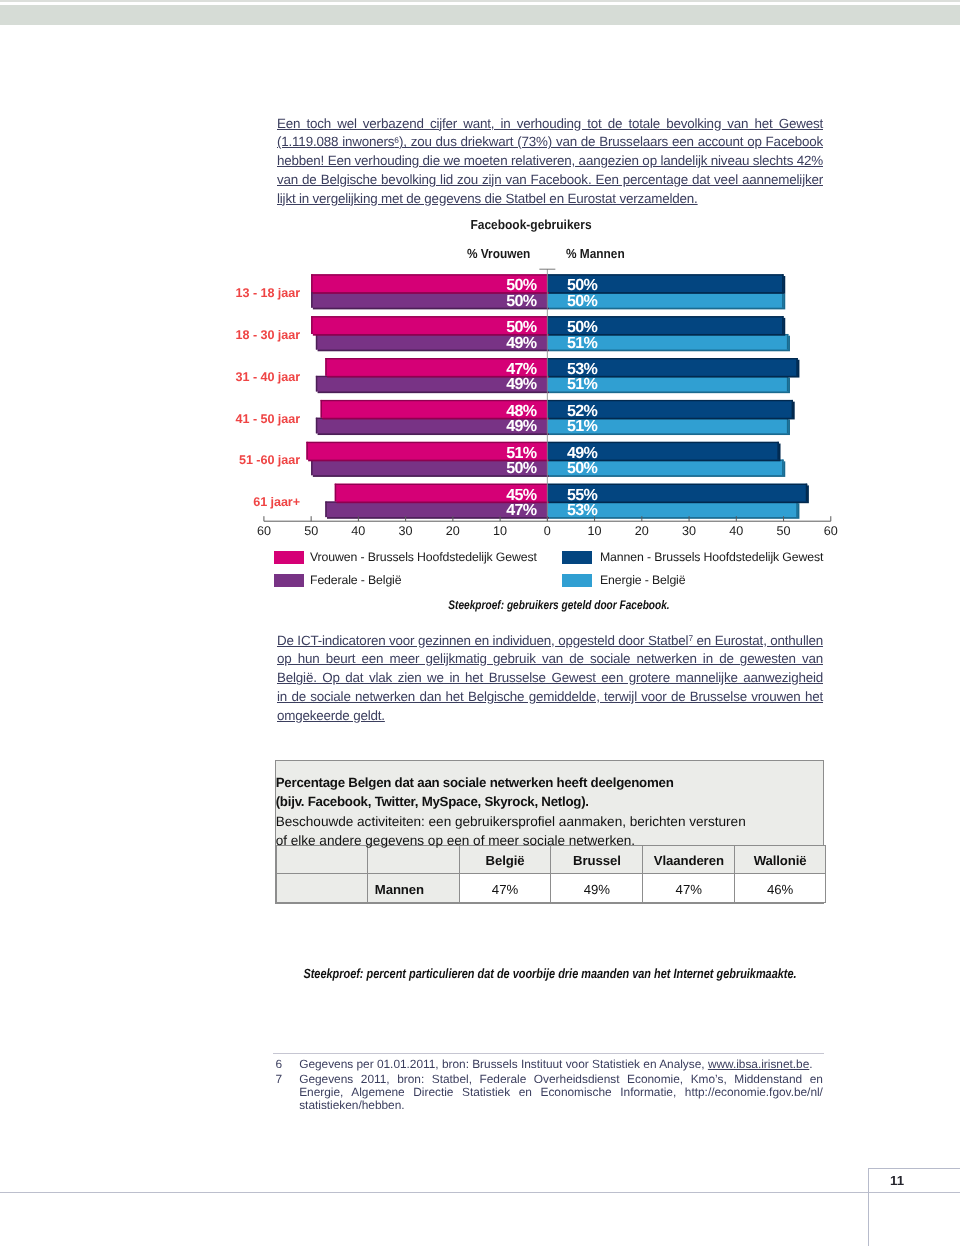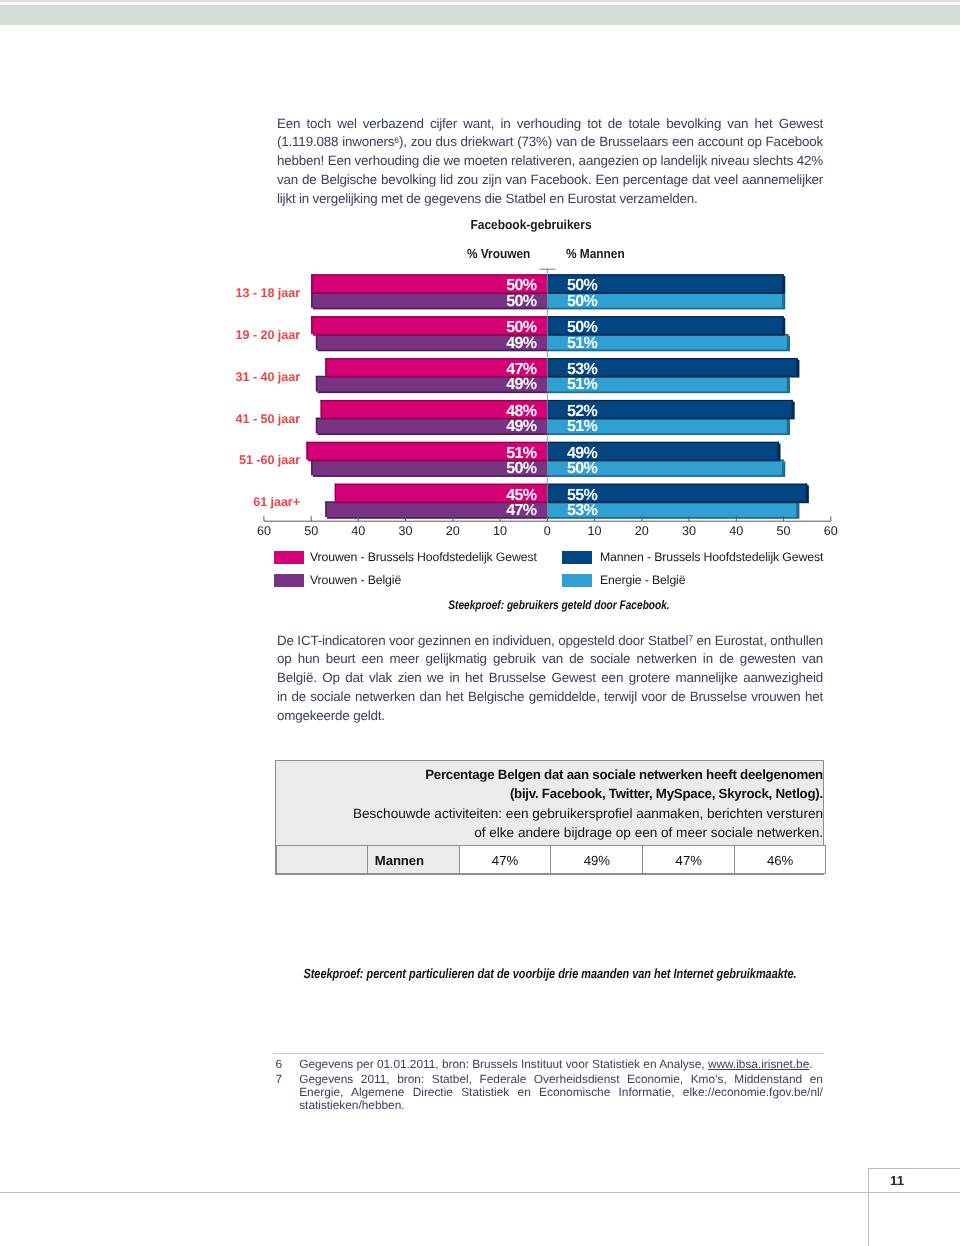--- a/index.html
+++ b/index.html
@@ -6,21 +6,21 @@
   body{width:960px;height:1246px;background:#fff;-webkit-font-smoothing:antialiased;text-rendering:geometricPrecision;
        font-family:"Liberation Sans",sans-serif;position:relative;overflow:hidden;}
   .abs{position:absolute;}
 
   
   #topline{left:0;top:0;width:960px;height:2px;background:#dcdfdb;}
   #topband{left:0;top:5px;width:960px;height:20px;background:#d6dcd6;}
 
   
   .para{color:#3b3e5e;font-size:13.4px;line-height:18.8px;text-align:justify;
-        letter-spacing:-0.18px;margin:0;}
+        letter-spacing:-0.18px;margin:0;text-decoration:underline;}
   #para1{left:277px;top:114.5px;width:546px;}
   #para2{left:277px;top:631.6px;width:546px;}
   .jline{display:block;text-align:justify;text-align-last:left;}
   .jfull{text-align-last:justify;}
   sup{font-size:0.62em;vertical-align:baseline;position:relative;top:-0.38em;letter-spacing:0;line-height:0;}
 
   
   #charttitle{left:258px;top:216.6px;width:546px;text-align:center;
               font-weight:bold;color:#1a1a1a;font-size:13.2px;
               transform:scaleX(0.908);}
@@ -47,21 +47,21 @@
   .lgtext{color:#1a1a1a;font-size:12.3px;white-space:nowrap;letter-spacing:-0.13px;}
   #chartnote{left:209px;top:597.5px;width:700px;text-align:center;}
 
   
   .caption{font-style:italic;font-weight:bold;color:#111;font-size:12.4px;
            white-space:nowrap;transform:scaleX(0.818);}
 
   
   #tablebox{left:274.7px;top:760.1px;width:549.3px;border:1px solid #8d8d8d;
             background:#ebece9;box-sizing:border-box;}
-  #tablehead{height:83.6px;box-sizing:border-box;padding-top:4px;text-align:right;color:#111;}
+  #tablehead{height:83.6px;box-sizing:border-box;padding-top:12px;text-align:left;color:#111;}
   #tablehead .b{font-weight:bold;font-size:13.3px;line-height:19.2px;letter-spacing:-0.25px;}
   #tablehead .n{font-size:13.6px;line-height:19.2px;letter-spacing:-0.02px;}
   table{border-collapse:collapse;width:100%;font-size:13.2px;color:#111;table-layout:fixed;}
   table td{border:1px solid #8d8d8d;height:28.55px;text-align:center;padding:3px 0 0 0;vertical-align:middle;line-height:1.35;box-sizing:border-box;}
   td.lab{text-align:left;padding-left:6.5px;font-weight:bold;background:#ebece9;
          letter-spacing:-0.1px;vertical-align:middle;}
   td.val{background:#ffffff;}
   td.hd{font-weight:bold;background:#ebece9;letter-spacing:-0.1px;}
   td.blank{background:#ebece9;}
   col.c0{width:91.6px}col.c1{width:91.4px}col.c2{width:91.8px}
@@ -210,21 +210,21 @@
     <line x1="736.3100000000001" y1="516.2" x2="736.3100000000001" y2="521.2" stroke="#5b5b5b" stroke-width="1"></line>
     <line x1="783.55" y1="516.2" x2="783.55" y2="521.2" stroke="#5b5b5b" stroke-width="1"></line>
     <line x1="830.79" y1="516.2" x2="830.79" y2="521.2" stroke="#5b5b5b" stroke-width="1"></line>
   </svg>
 <div class="abs" id="chartoverlay">
     <div class="catlab" style="top:292.90000000000003px">13 - 18 jaar</div>
     <div class="vallab vl" style="top:277.3px">50%</div>
     <div class="vallab vl" style="top:292.70000000000005px">50%</div>
     <div class="vallab vr" style="top:277.3px">50%</div>
     <div class="vallab vr" style="top:292.70000000000005px">50%</div>
-    <div class="catlab" style="top:334.78000000000003px">19 - 20 jaar</div>
+    <div class="catlab" style="top:334.78000000000003px">18 - 30 jaar</div>
     <div class="vallab vl" style="top:319.18px">50%</div>
     <div class="vallab vl" style="top:334.58000000000004px">49%</div>
     <div class="vallab vr" style="top:319.18px">50%</div>
     <div class="vallab vr" style="top:334.58000000000004px">51%</div>
     <div class="catlab" style="top:376.66px">31 - 40 jaar</div>
     <div class="vallab vl" style="top:361.06px">47%</div>
     <div class="vallab vl" style="top:376.46000000000004px">49%</div>
     <div class="vallab vr" style="top:361.06px">53%</div>
     <div class="vallab vr" style="top:376.46000000000004px">51%</div>
     <div class="catlab" style="top:418.5400000000001px">41 - 50 jaar</div>
@@ -257,54 +257,62 @@
     <div class="ticklab" style="left:810.79px">60</div>
   </div>
 <div class="abs" id="legend">
     <div class="lgrow" style="left:273.8px;top:551.3px">
       <span class="lgswatch" style="background:#d50076"></span>
     </div>
     <div class="lgtext" style="left:310px;top:549.8px">Vrouwen - Brussels Hoofdstedelijk Gewest</div>
     <div class="lgrow" style="left:273.8px;top:574.4px">
       <span class="lgswatch" style="background:#783385"></span>
     </div>
-    <div class="lgtext" style="left:310px;top:572.9px">Vrouwen - België</div>
+    <div class="lgtext" style="left:310px;top:572.9px">Federale - België</div>
     <div class="lgrow" style="left:561.9px;top:551.3px">
       <span class="lgswatch" style="background:#034580"></span>
     </div>
     <div class="lgtext" style="left:600px;top:549.8px">Mannen - Brussels Hoofdstedelijk Gewest</div>
     <div class="lgrow" style="left:561.9px;top:574.4px">
       <span class="lgswatch" style="background:#309fd2"></span>
     </div>
     <div class="lgtext" style="left:600px;top:572.9px">Energie - België</div>
   </div>
 <div class="abs caption" id="chartnote">Steekproef: gebruikers geteld door Facebook.</div>
 
 <p class="abs para" id="para2">
     <span class="jline jfull"><span>De ICT-indicatoren voor gezinnen en individuen, opgesteld door Statbel</span><sup>7</sup><span> en Eurostat, onthullen</span><span class="jline jfull">op hun beurt een meer gelijkmatig gebruik van de sociale netwerken in de gewesten van</span><span class="jline jfull">België. Op dat vlak zien we in het Brusselse Gewest een grotere mannelijke aanwezigheid</span><span class="jline jfull">in de sociale netwerken dan het Belgische gemiddelde, terwijl voor de Brusselse vrouwen het</span><span class="jline">omgekeerde geldt.</span></span>
   </p>
 
 <div class="abs" id="tablebox">
   <div id="tablehead">
     <div class="b">Percentage Belgen dat aan sociale netwerken heeft deelgenomen</div>
     <div class="b">(bijv. Facebook, Twitter, MySpace, Skyrock, Netlog).</div>
     <div class="n">Beschouwde activiteiten: een gebruikersprofiel aanmaken, berichten versturen</div>
-    <div class="n">of elke andere bijdrage op een of meer sociale netwerken.</div>
+    <div class="n">of elke andere gegevens op een of meer sociale netwerken.</div>
   </div>
   <table>
       <colgroup>
         <col class="c0">
         <col class="c1">
         <col class="c2">
         <col class="c3">
         <col class="c4">
         <col class="c5">
       </colgroup>
       <tbody id="tbody">
         <tr>
+          <td class="blank"></td>
+          <td class="blank"></td>
+          <td class="hd">België</td>
+          <td class="hd">Brussel</td>
+          <td class="hd">Vlaanderen</td>
+          <td class="hd">Wallonië</td>
+        </tr>
+        <tr>
           <td class="lab"></td>
           <td class="lab">Mannen</td>
           <td class="val">47%</td>
           <td class="val">49%</td>
           <td class="val">47%</td>
           <td class="val">46%</td>
         </tr>
       </tbody>
     </table>
 </div>
@@ -313,21 +321,21 @@
 <div class="abs" id="fnrule"></div>
 <div class="abs" id="footnotes">
     <div class="fn" style="position:relative;">
       <span class="fnnum">6</span>
       <span class="fnbody">Gegevens per 01.01.2011, bron: Brussels Instituut voor Statistiek en Analyse, <u>www.ibsa.irisnet.be</u>.</span>
     </div>
     <div class="fn" style="position:relative;">
       <span class="fnnum">7</span>
       <span class="fnbody">
         <span class="jline jfull">Gegevens 2011, bron: Statbel, Federale Overheidsdienst Economie, Kmo’s, Middenstand en</span>
-        <span class="jline jfull">Energie, Algemene Directie Statistiek en Economische Informatie, elke://economie.fgov.be/nl/</span>
+        <span class="jline jfull">Energie, Algemene Directie Statistiek en Economische Informatie, http://economie.fgov.be/nl/</span>
         <span class="jline">statistieken/hebben.</span>
       </span>
     </div>
   </div>
 
 <div class="abs" id="pgrule"></div>
 <div class="abs" id="pgvline"></div>
 <div class="abs" id="pgtopline"></div>
 <div class="abs" id="pgnum">11</div>
 

